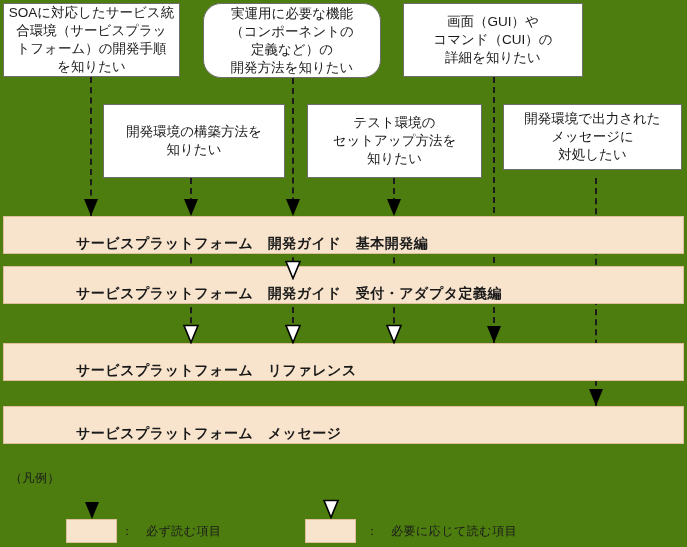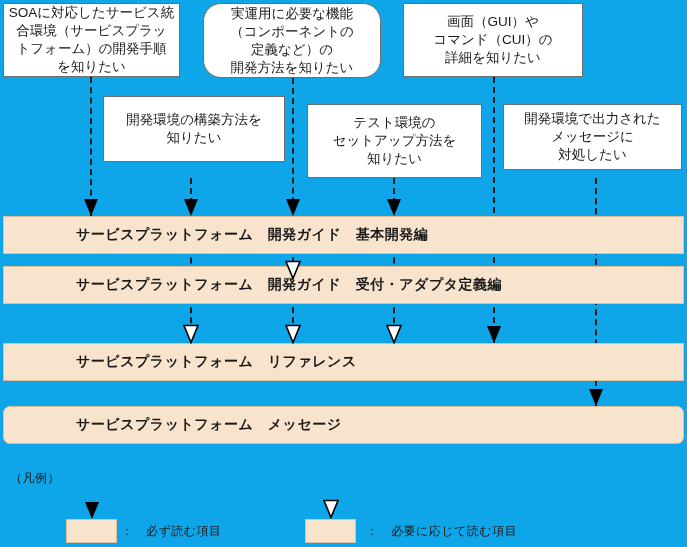--- a/index.html
+++ b/index.html
@@ -1,27 +1,27 @@
 <!DOCTYPE html>
 <html><head>
 <meta charset="utf-8">
 <style>
   html,body{margin:0;padding:0;background:#ffffff;}
   #stage{
-    position:relative;width:687px;height:547px;background:#0ea5e9;overflow:hidden;
+    position:relative;width:687px;height:547px;background:#4d7c0f;overflow:hidden;
     font-family:"Liberation Sans","DejaVu Sans",sans-serif;color:#1a1a1a;
   }
   .qbox{
     position:absolute;background:#ffffff;border:1px solid #6e6e6e;box-sizing:border-box;
     display:flex;align-items:center;justify-content:center;text-align:center;
     white-space:pre-line;font-size:13.5px;line-height:18px;z-index:1;
   }
   .bar{
     position:absolute;left:3px;width:681px;height:38px;background:#F8E4CD;border:1px solid #E0BF9D;
-    box-sizing:border-box;display:flex;align-items:center;padding-left:72px;
+    box-sizing:border-box;display:flex;align-items:flex-end;padding-left:72px;
     font-size:14px;font-weight:600;letter-spacing:0.5px;z-index:1;
   }
   .vline{position:absolute;width:0;border-left:2px dashed #1b1b1b;z-index:0;}
   .arrow{position:absolute;z-index:2;line-height:0;}
   .legend-swatch{
     position:absolute;width:51px;height:24px;background:#F8E4CD;border:1px solid #E0BF9D;
     box-sizing:border-box;z-index:1;
   }
   .legend-text{position:absolute;font-size:12px;letter-spacing:0.5px;z-index:1;}
 </style>
@@ -41,39 +41,39 @@
 合環境（サービスプラッ
 トフォーム）の開発手順
 を知りたい</div>
   <div class="qbox" style="left:203px;top:3px;width:178px;height:75px;border-radius:18px;">実運用に必要な機能
 （コンポーネントの
 定義など）の
 開発方法を知りたい</div>
   <div class="qbox" style="left:403px;top:3px;width:180px;height:74px;">画面（GUI）や
 コマンド（CUI）の
 詳細を知りたい</div>
-  <div class="qbox" style="left:103px;top:96px;width:182px;height:66px;">開発環境の構築方法を
+  <div class="qbox" style="left:103px;top:104px;width:182px;height:74px;">開発環境の構築方法を
 知りたい</div>
   <div class="qbox" style="left:307px;top:104px;width:175px;height:74px;">テスト環境の
 セットアップ方法を
 知りたい</div>
   <div class="qbox" style="left:503px;top:104px;width:179px;height:66px;">開発環境で出力された
 メッセージに
 対処したい</div>
 
   <div class="bar" style="top:216px;">
       <span>サービスプラットフォーム　開発ガイド　基本開発編</span>
     </div>
   <div class="bar" style="top:266px;">
       <span>サービスプラットフォーム　開発ガイド　受付・アダプタ定義編</span>
     </div>
   <div class="bar" style="top:343px;">
       <span>サービスプラットフォーム　リファレンス</span>
     </div>
-  <div class="bar" style="top:406px;border-radius:7px;">
+  <div class="bar" style="top:406px;">
       <span>サービスプラットフォーム　メッセージ</span>
     </div>
 
   <div class="arrow" style="left:82px;top:198px;"><svg width="18" height="19">
         <polygon points="2,1 16,1 9,18" fill="#000"></polygon>
       </svg></div>
   <div class="arrow" style="left:182px;top:198px;"><svg width="18" height="19">
         <polygon points="2,1 16,1 9,18" fill="#000"></polygon>
       </svg></div>
   <div class="arrow" style="left:284px;top:198px;"><svg width="18" height="19">

